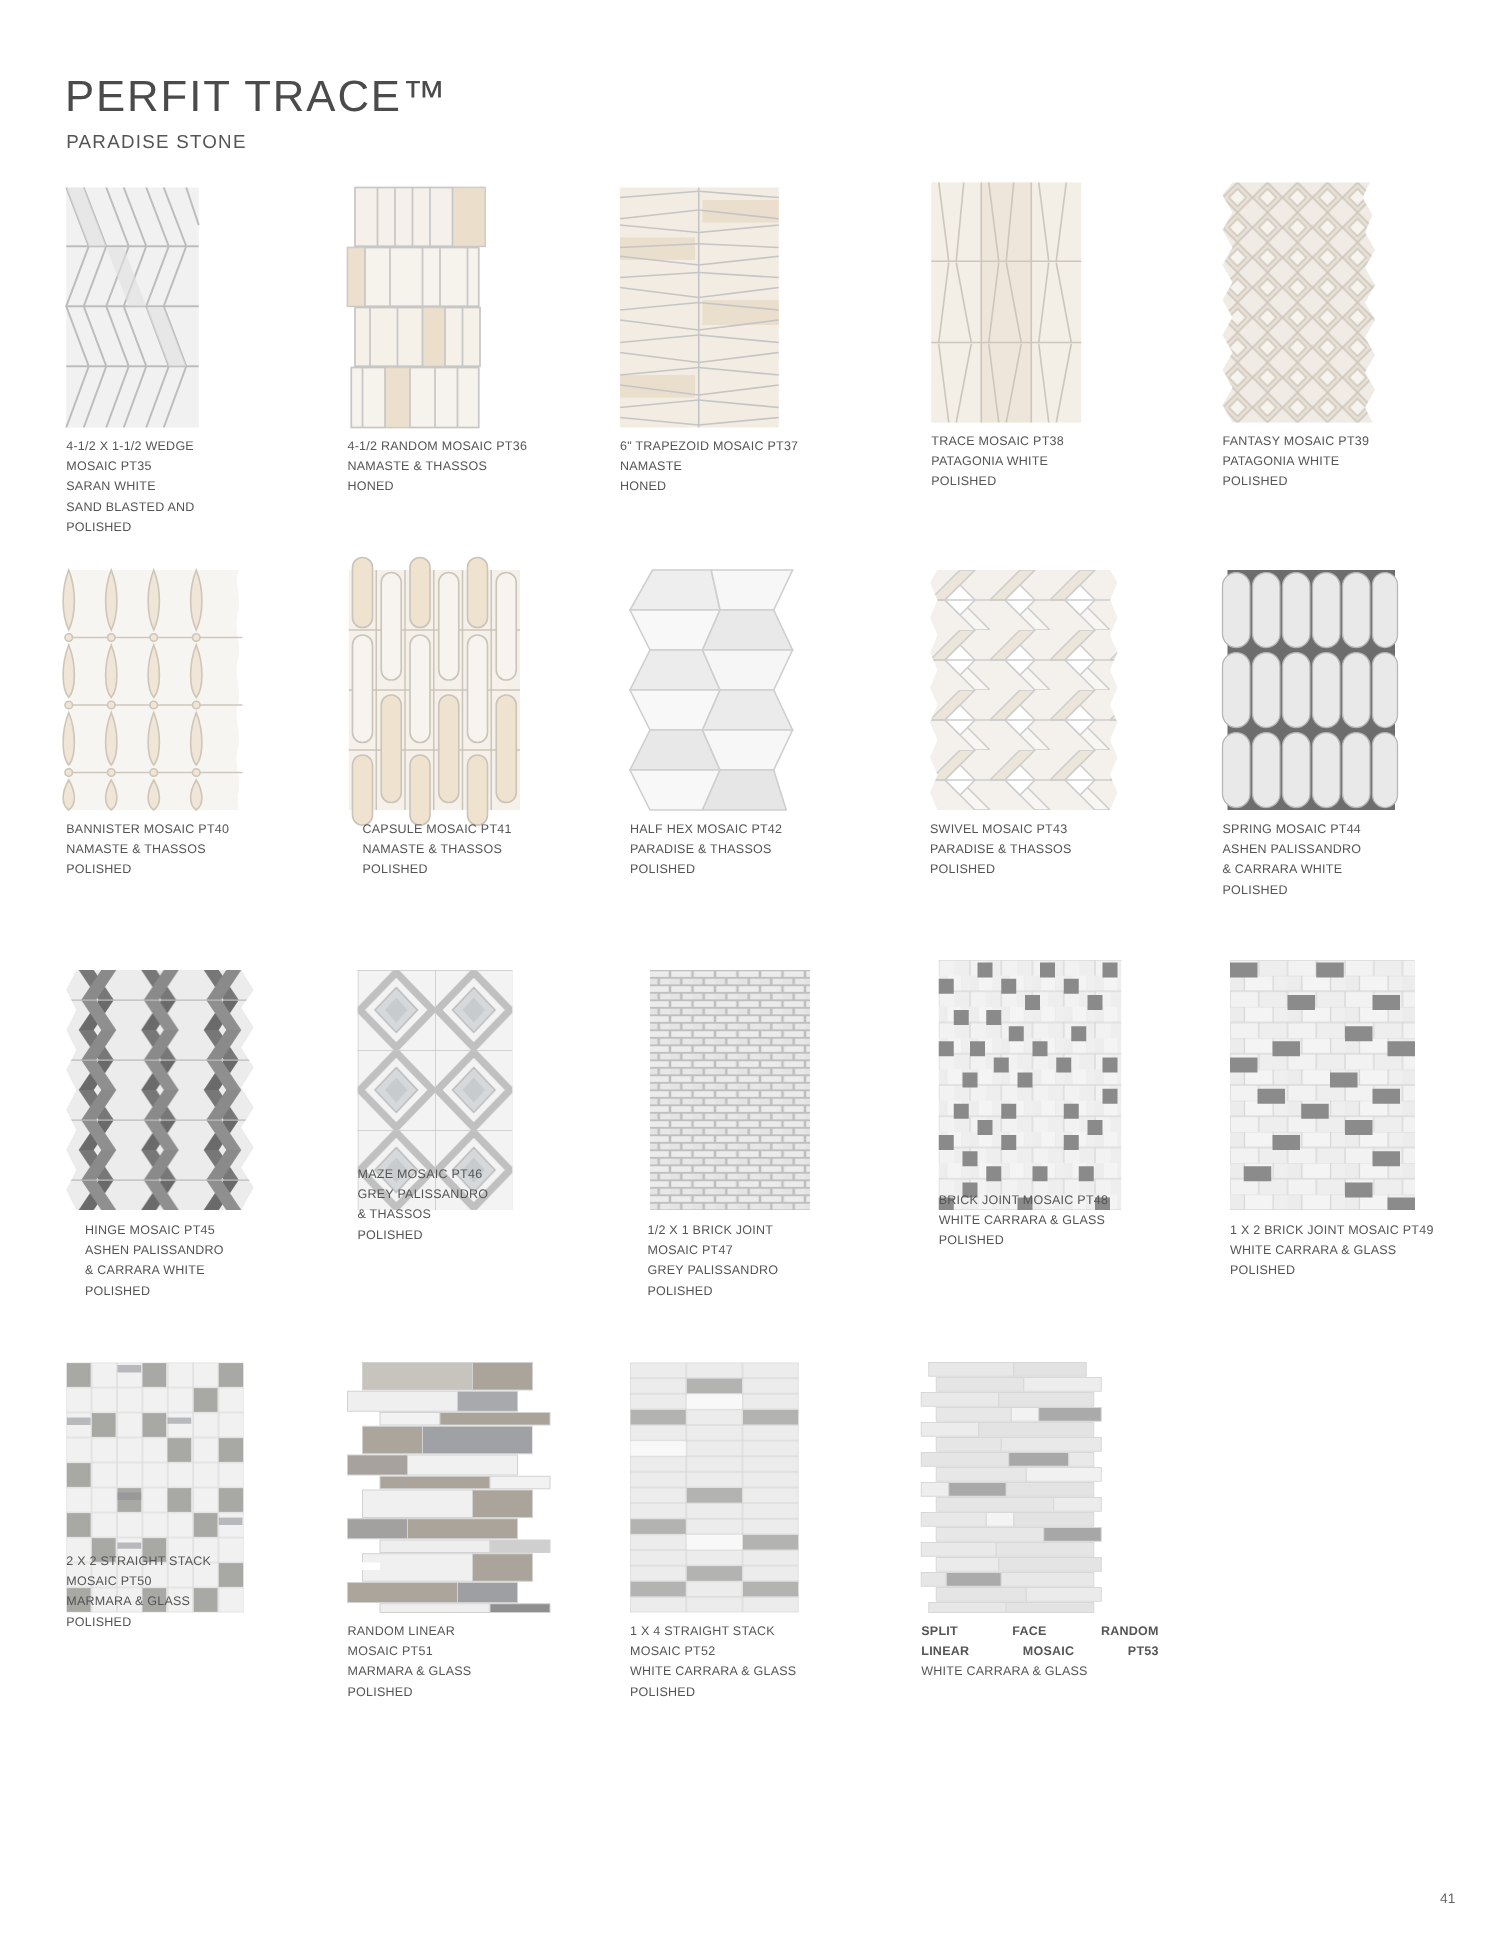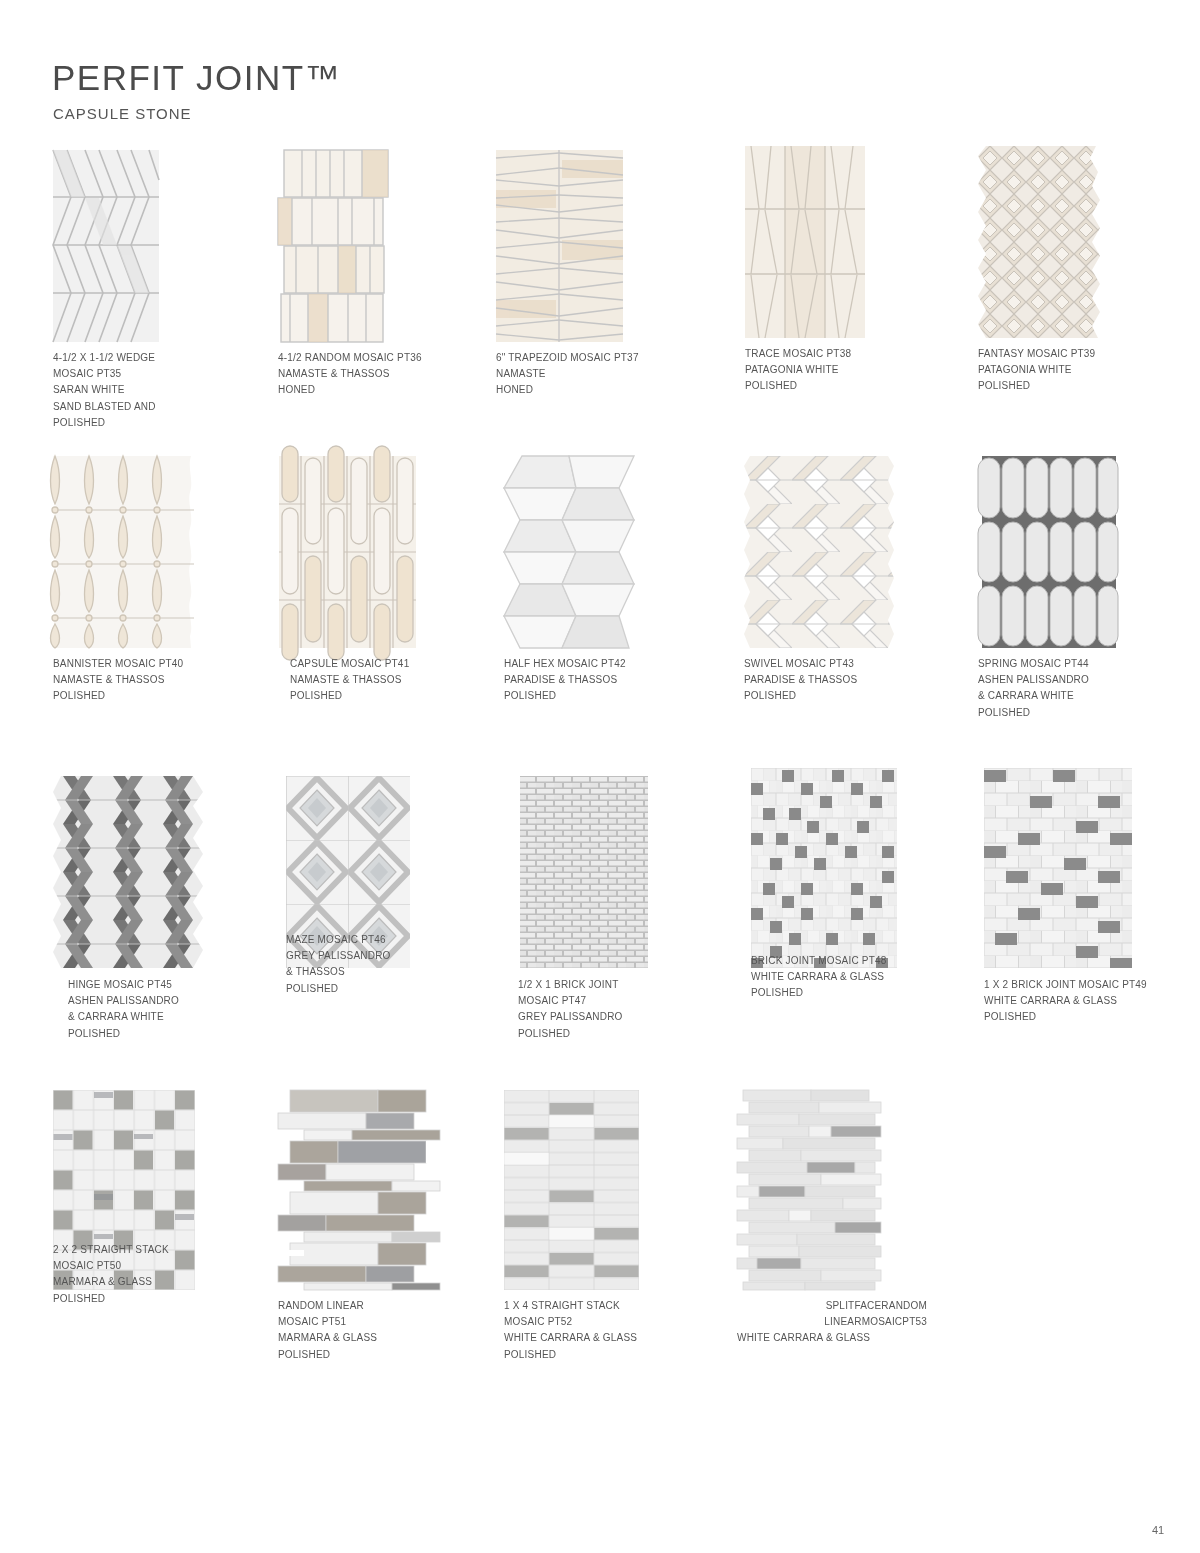--- a/index.html
+++ b/index.html
@@ -3,28 +3,28 @@
 <meta charset="utf-8">
 <style>
   html,body{margin:0;padding:0;background:#ffffff;}
   body{width:1200px;height:1553px;position:relative;overflow:hidden;font-family:"Liberation Sans",sans-serif;color:#4a4a4a;}
   .title{position:absolute;left:52px;top:58px;font-size:35px;letter-spacing:1.5px;color:#4b4b4b;font-weight:normal;line-height:40px;}
   .subtitle{position:absolute;left:53px;top:105px;font-size:15px;letter-spacing:1px;color:#555;line-height:18px;}
   .item{position:absolute;}
   .swatch{position:absolute;overflow:visible;}
   .label{position:absolute;font-size:10px;line-height:16.2px;color:#555;letter-spacing:0.2px;white-space:nowrap;text-transform:uppercase;}
   .label span{display:block;}
-  .label .just{display:flex;justify-content:flex-end;width:190px;}
-  .pagenum{position:absolute;left:1152px;top:1513px;font-size:11px;color:#666;margin-top:11px;}
+  .label .just{display:flex;justify-content:space-between;width:190px;font-weight:bold;}
+  .pagenum{position:absolute;left:1152px;top:1513px;font-size:11px;color:#666;}
 </style>
 </head>
 <body>
 
-<div class="title">PERFIT JOINT™</div>
-<div class="subtitle">CAPSULE STONE</div>
+<div class="title">PERFIT TRACE™</div>
+<div class="subtitle">PARADISE STONE</div>
 
 <div class="item">
   <svg class="swatch" style="left:53px;top:150px" width="106" height="192" viewBox="0 0 106 192">
     <rect width="106" height="192" fill="#f1f1f1"></rect>
     <g stroke="#bdbdbd" stroke-width="1.6" fill="none">
       <line x1="0" y1="47" x2="106" y2="47"></line>
         <line x1="0" y1="95" x2="106" y2="95"></line>
         <line x1="0" y1="143" x2="106" y2="143"></line>
       <g id="w1">
           <polyline points="0,0 18,47 0,95 18,143 0,192"></polyline>

